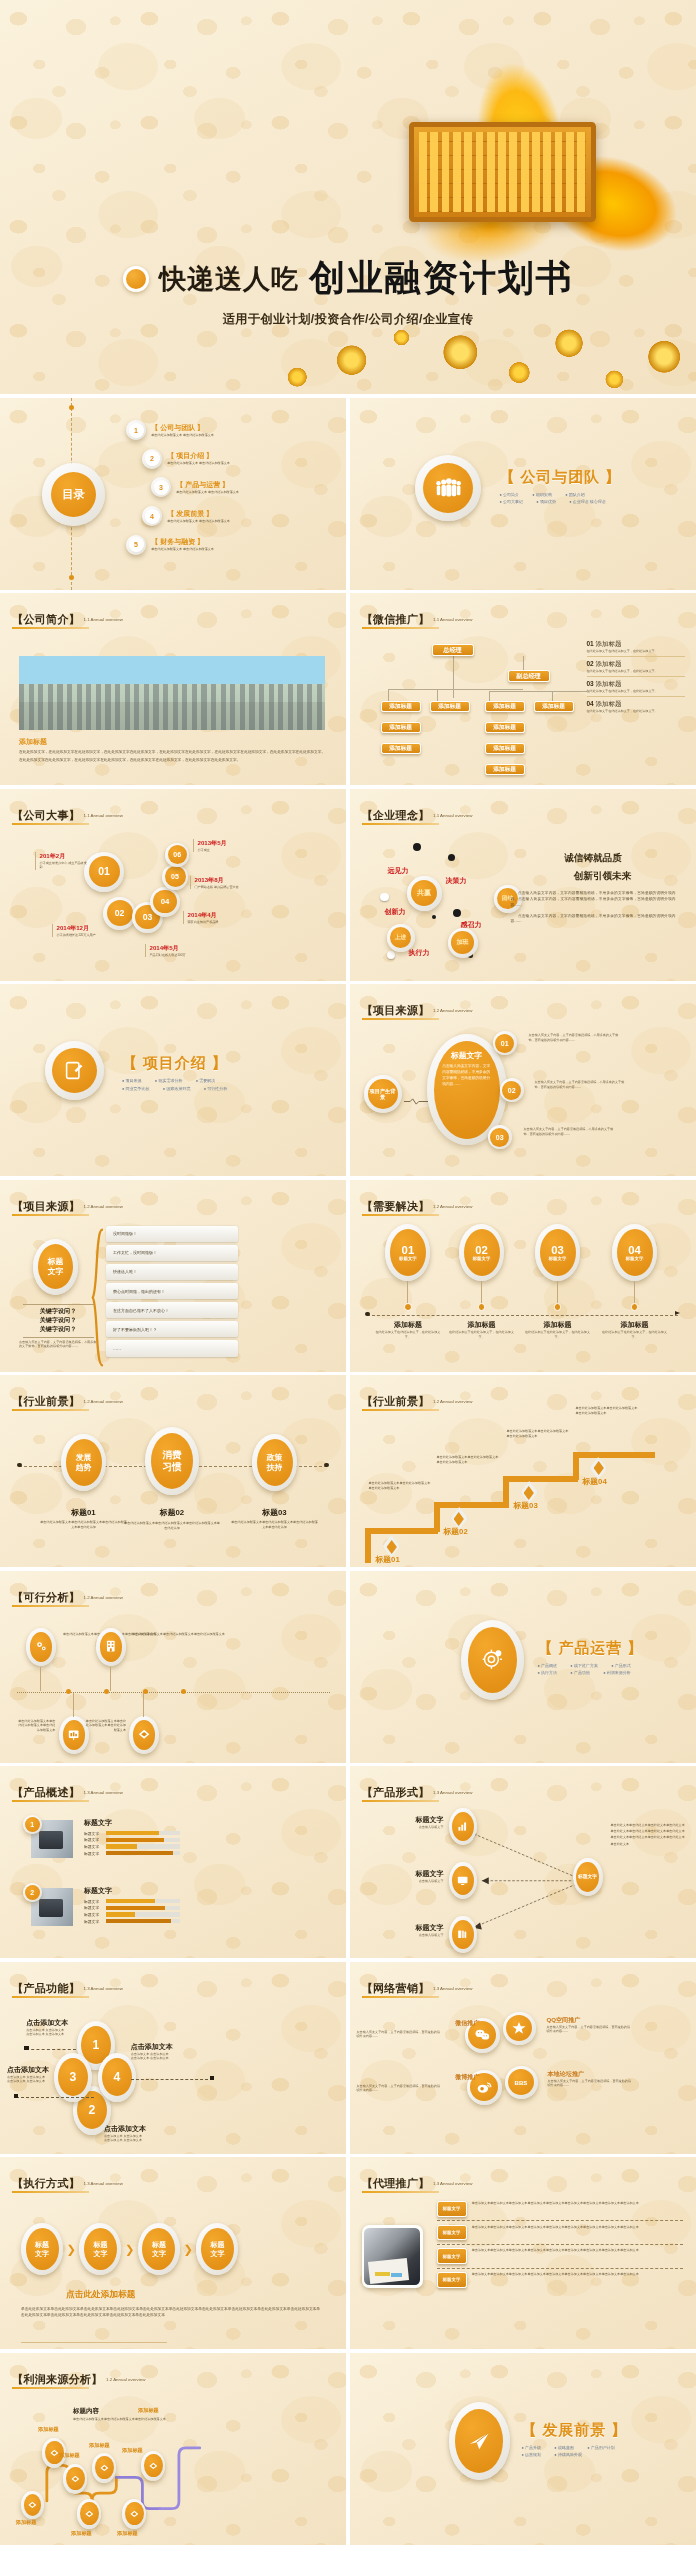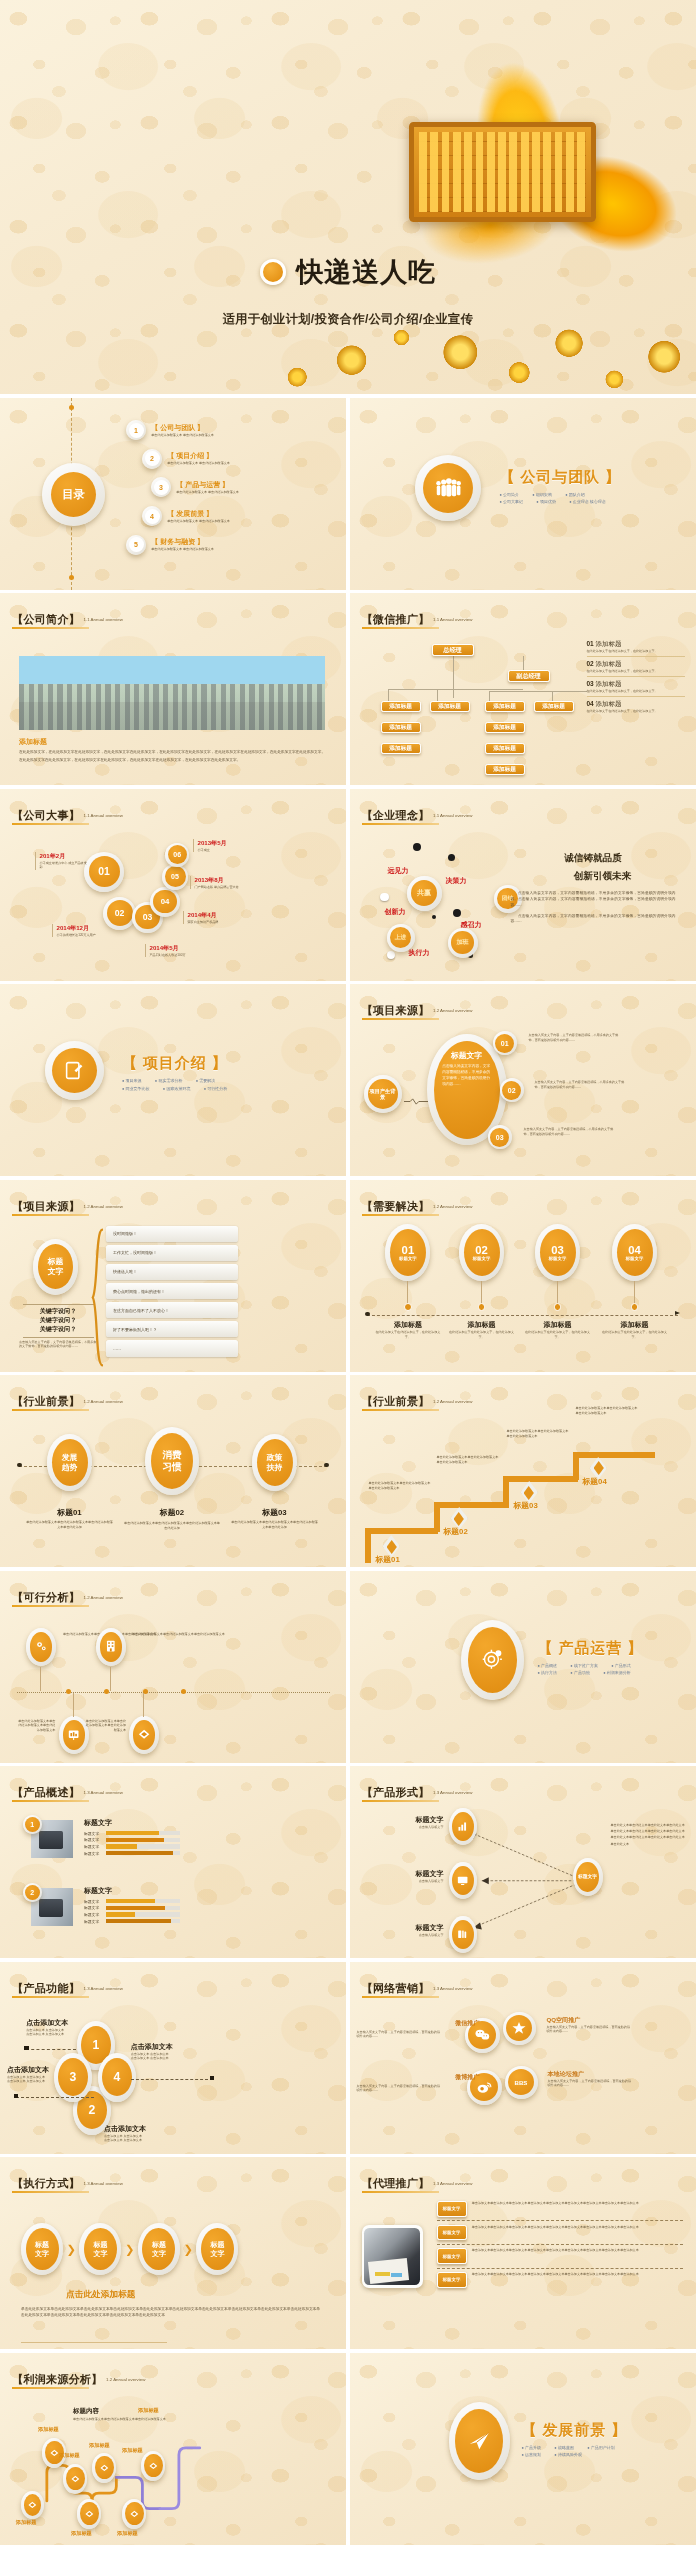--- a/index.html
+++ b/index.html
@@ -163,20 +163,21 @@
 <div class="page">
 
   <div class="hero bg">
     <div class="ribbon"></div>
     <div class="ribbon2"></div>
     <div class="abacus"></div>
     <div class="coins"></div>
     <div class="hero-title-row">
       <span class="hero-dot"></span>
       <span class="hero-sub1">快递送人吃</span>
+      <span class="hero-sub2">创业融资计划书</span>
     </div>
     <div class="hero-tag">适用于创业计划/投资合作/公司介绍/企业宣传</div>
   </div>
 
   <div class="grid">
 
     <div class="slide bg">
       <div style="position:absolute;left:71px;top:0;bottom:0;width:0;border-left:0.9px dashed #c8a058;"></div>
       <div style="position:absolute;left:69px;top:7.8px;width:5.2px;height:5.2px;background:#e09218;border-radius:50%;"></div>
       <div style="position:absolute;left:69px;top:177px;width:5.2px;height:5.2px;background:#e09218;border-radius:50%;"></div>
@@ -549,21 +550,21 @@
         <div class="tiny" style="text-align:center;">在此处添加文字在此处添加文字，在此处添加文字。</div>
       </div>
     </div>
 
     <div class="slide bg">
       <div class="sh"><span class="sh-title">【行业前景】</span><span class="sh-en">1.2 Annual overview</span></div>
       <div class="sh-rule"></div>
       <div style="position:absolute;left:19px;top:91px;right:19px;border-top:0.9px dashed #9a8257;"></div>
       <div style="position:absolute;left:17.4px;top:88px;width:4.4px;height:4.4px;background:#332a18;border-radius:50%;"></div>
       <div style="position:absolute;right:17.4px;top:88px;width:4.4px;height:4.4px;background:#332a18;border-radius:50%;"></div>
-      <div style="position:absolute;left:26px;top:59px;width:87px;text-align:center;">
+      <div style="position:absolute;left:40px;top:59px;width:87px;text-align:center;">
         <div class="ring" style="width:45px;height:57px;border-radius:50%;margin:0 auto;">
             <div class="core" style="width:36px;height:47px;border-radius:50%;font-size:7.8px;line-height:1.25;">
           <span>发展</span>
           <span>趋势</span>
             </div>
           </div>
         <div style="font-size:7.8px;font-weight:bold;color:#2e2414;margin-top:15.7px;">标题01</div>
         <div class="tiny" style="margin-top:2.6px;">单击此处添加段落文本单击此处添加段落文本单击此处添加段落文本单击此处添加</div>
       </div>
       <div style="position:absolute;left:124px;top:52px;width:96px;text-align:center;">

